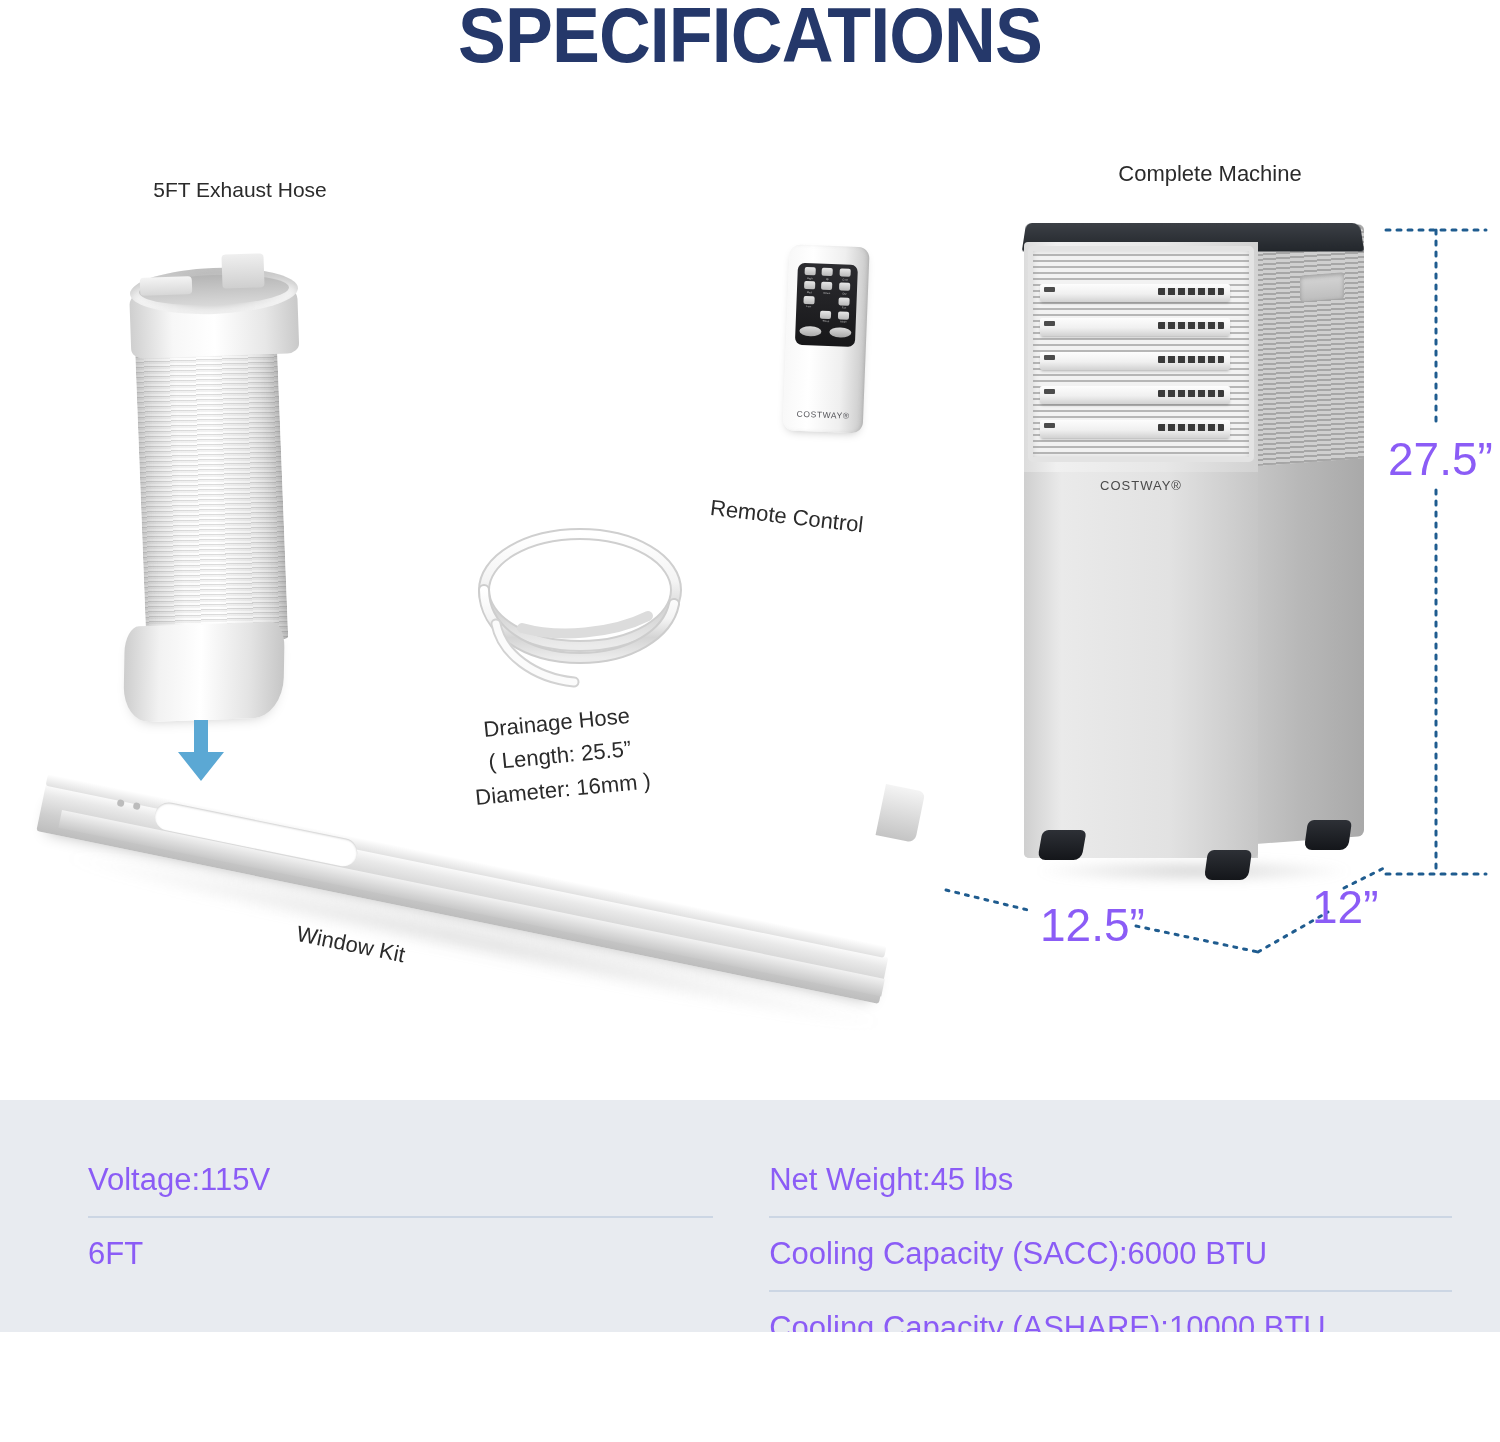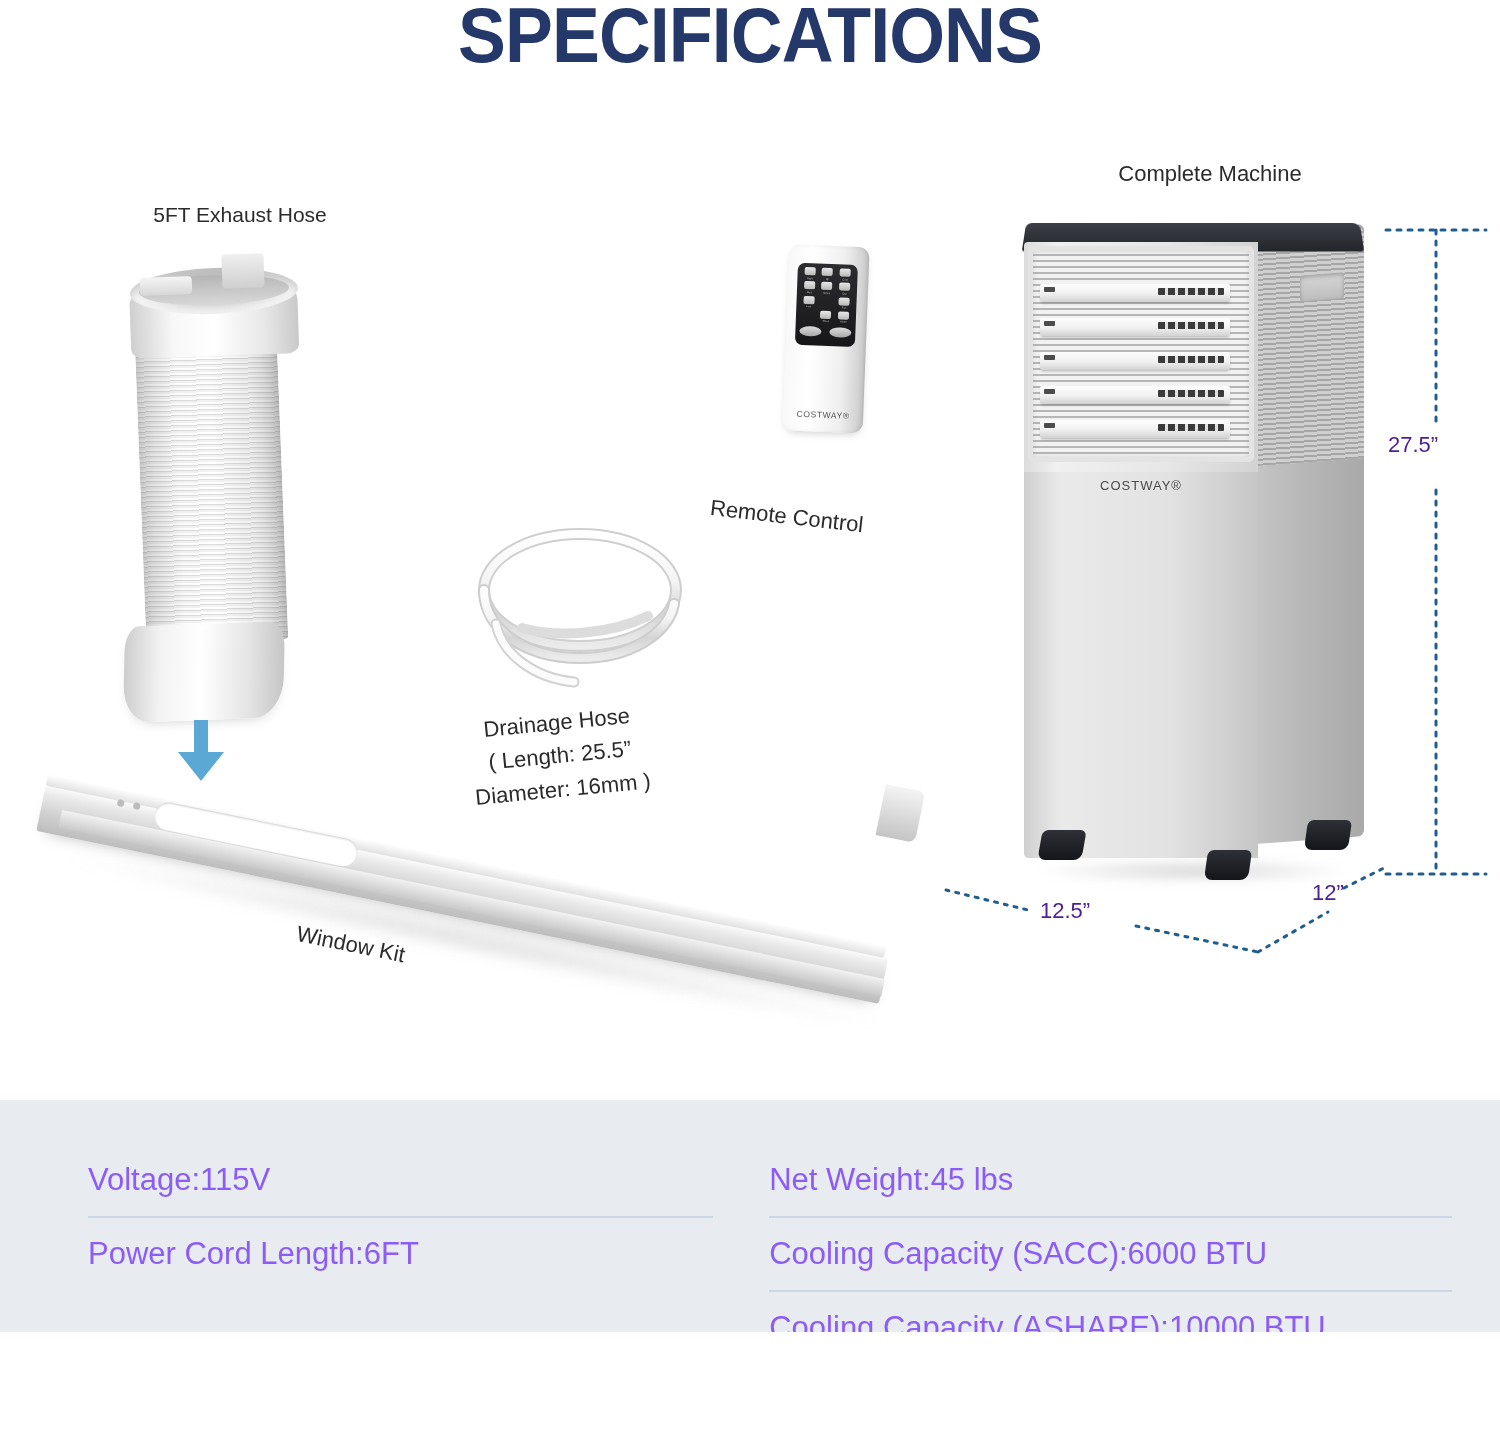--- a/index.html
+++ b/index.html
@@ -27,21 +27,21 @@
     position:absolute;
     color:#2b2b2b;
     font-size:21px;
     font-family:"Liberation Sans", sans-serif;
     white-space:nowrap;
     line-height:1.45;
   }
 
   
   .hose-label{left:60px;top:175px;width:360px;text-align:center;}
-  .hose-label div{display:block;margin-top:25px;}
+  .hose-label div{display:block;}
 
   .exhaust{
     position:absolute;left:112px;top:252px;width:196px;height:468px;
   }
   .eh-body{
     position:absolute;left:28px;top:60px;width:142px;height:330px;
     background:
       repeating-linear-gradient(to bottom,
         #ffffff 0px,#ffffff 2px,
         #dcdcdc 2px,#dcdcdc 3px,
@@ -306,22 +306,22 @@
   .w3{left:296px;top:598px;transform:skewX(-8deg);}
   .u-shadow{
     position:absolute;left:24px;top:636px;width:320px;height:26px;
     background:radial-gradient(ellipse at 50% 50%, rgba(140,140,140,.35) 0%, rgba(255,255,255,0) 70%);
     filter:blur(5px);
   }
 
   
   .dim{
     position:absolute;
-    color:#4c1d95;
-    font-size:22px;
+    color:#8b5cf6;
+    font-size:46px;
     font-family:"Liberation Sans", sans-serif;
     white-space:nowrap;
   }
   .dim-h{left:1388px;top:432px;}
   .dim-w{left:1040px;top:898px;}
   .dim-d{left:1312px;top:880px;}
   .dots{position:absolute;}
   .dots svg{display:block;}
 
   
@@ -512,21 +512,20 @@
 
   <div class="spectable">
     <div class="spec-cols">
 
       <div class="spec-col">
         <div class="spec-row">
           <span>Voltage:</span>
           <span class="sv">115V</span>
         </div>
         <div class="spec-row">
-          <span>Power Cord Length:</span>
           <span class="sv">6FT</span>
         </div>
       </div>
 
       <div class="spec-col right">
         <div class="spec-row">
           <span>Net Weight:</span>
           <span class="sv"> 45 lbs</span>
         </div>
         <div class="spec-row">

